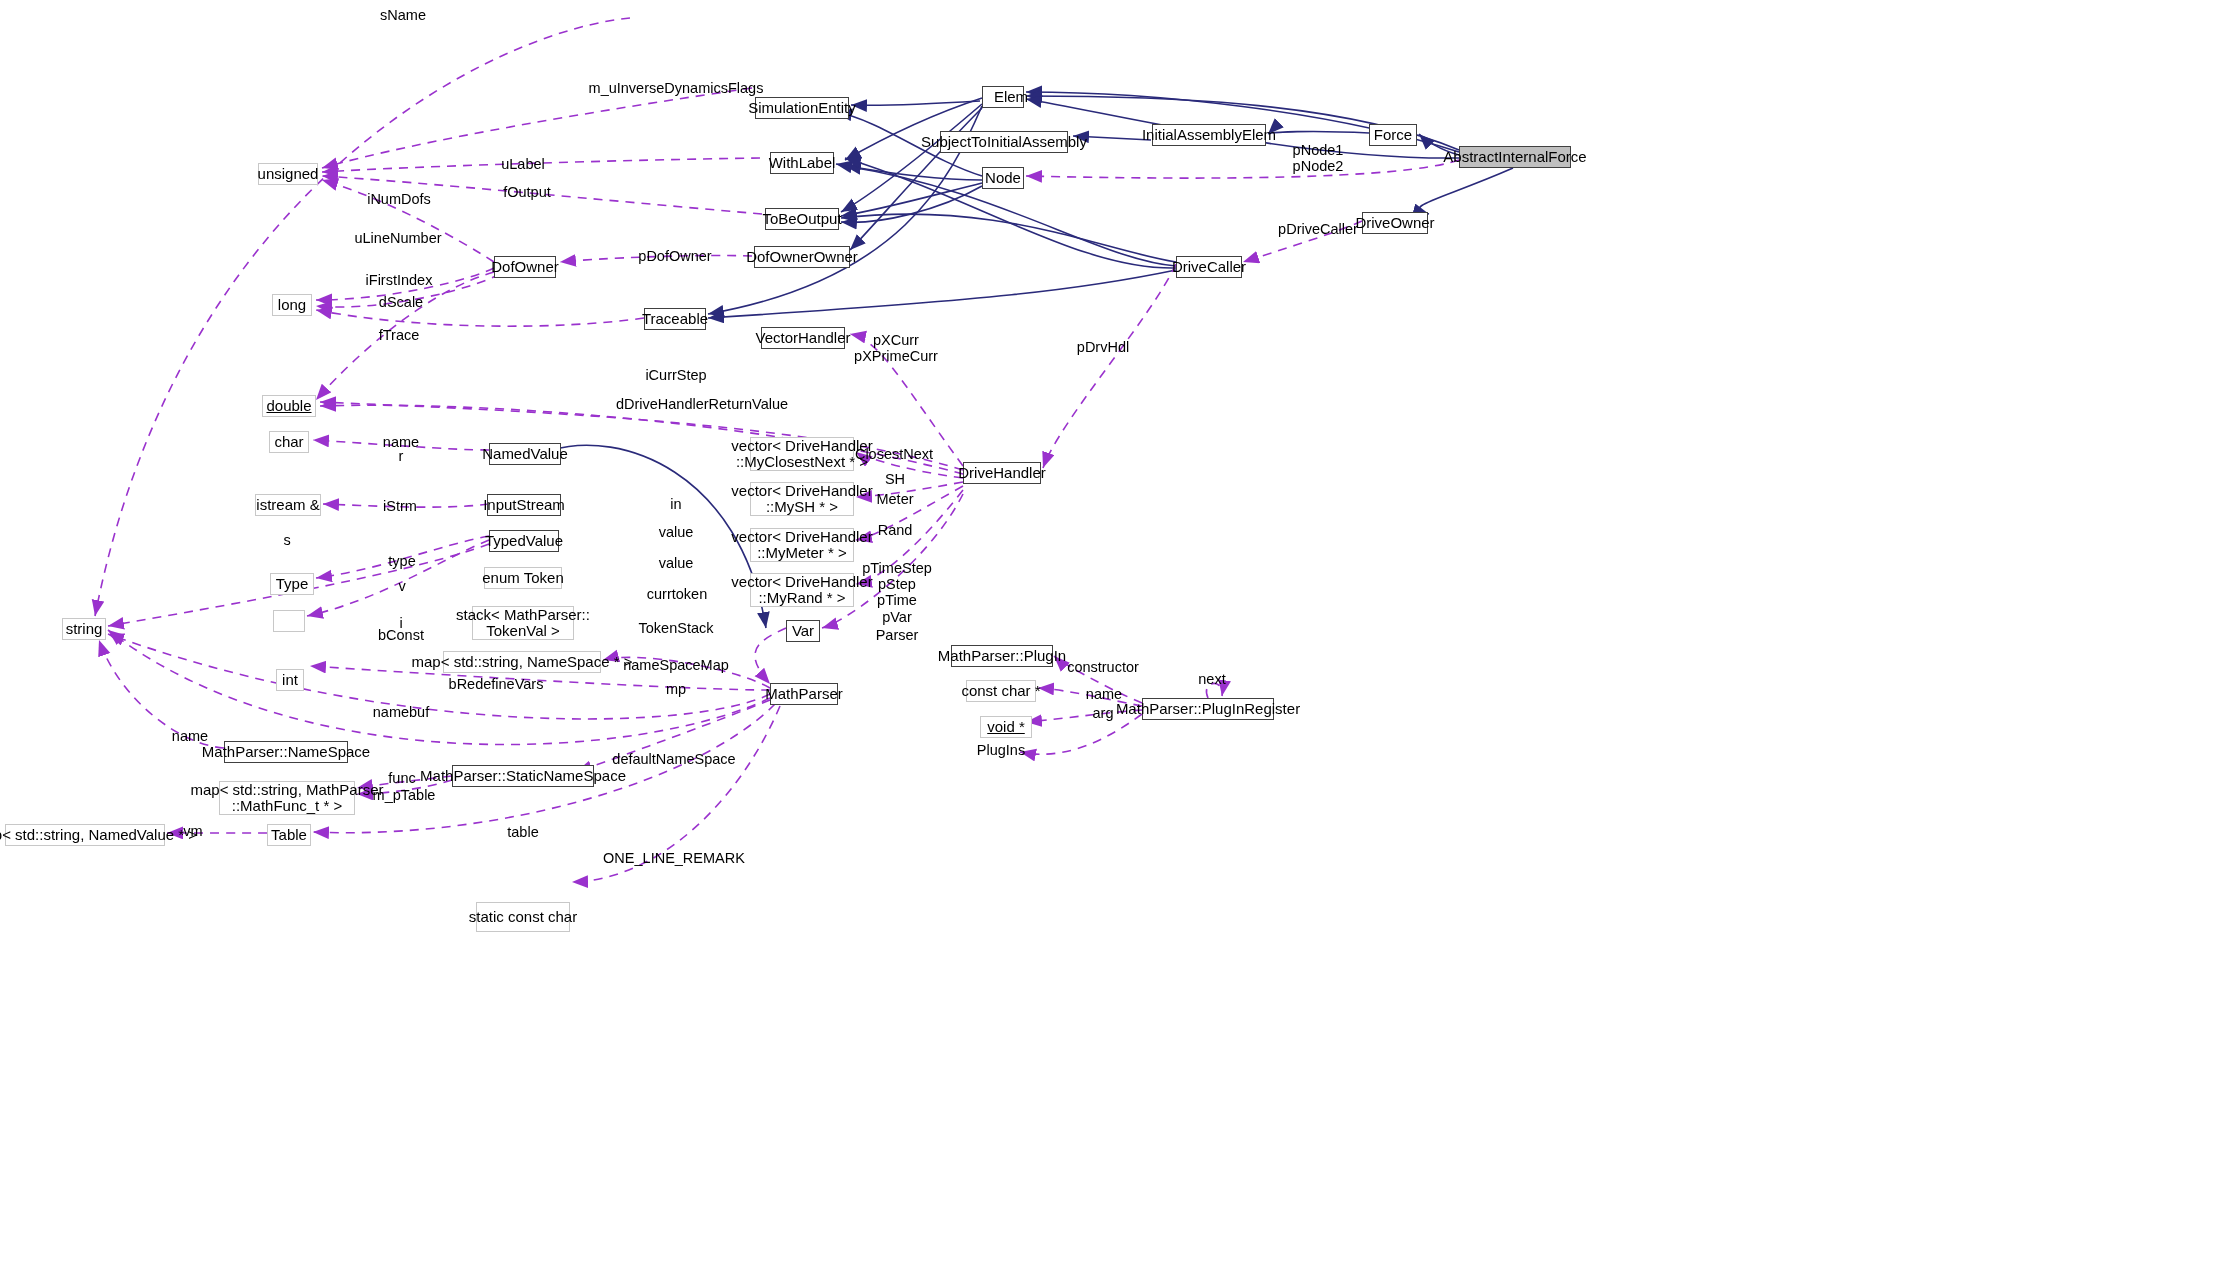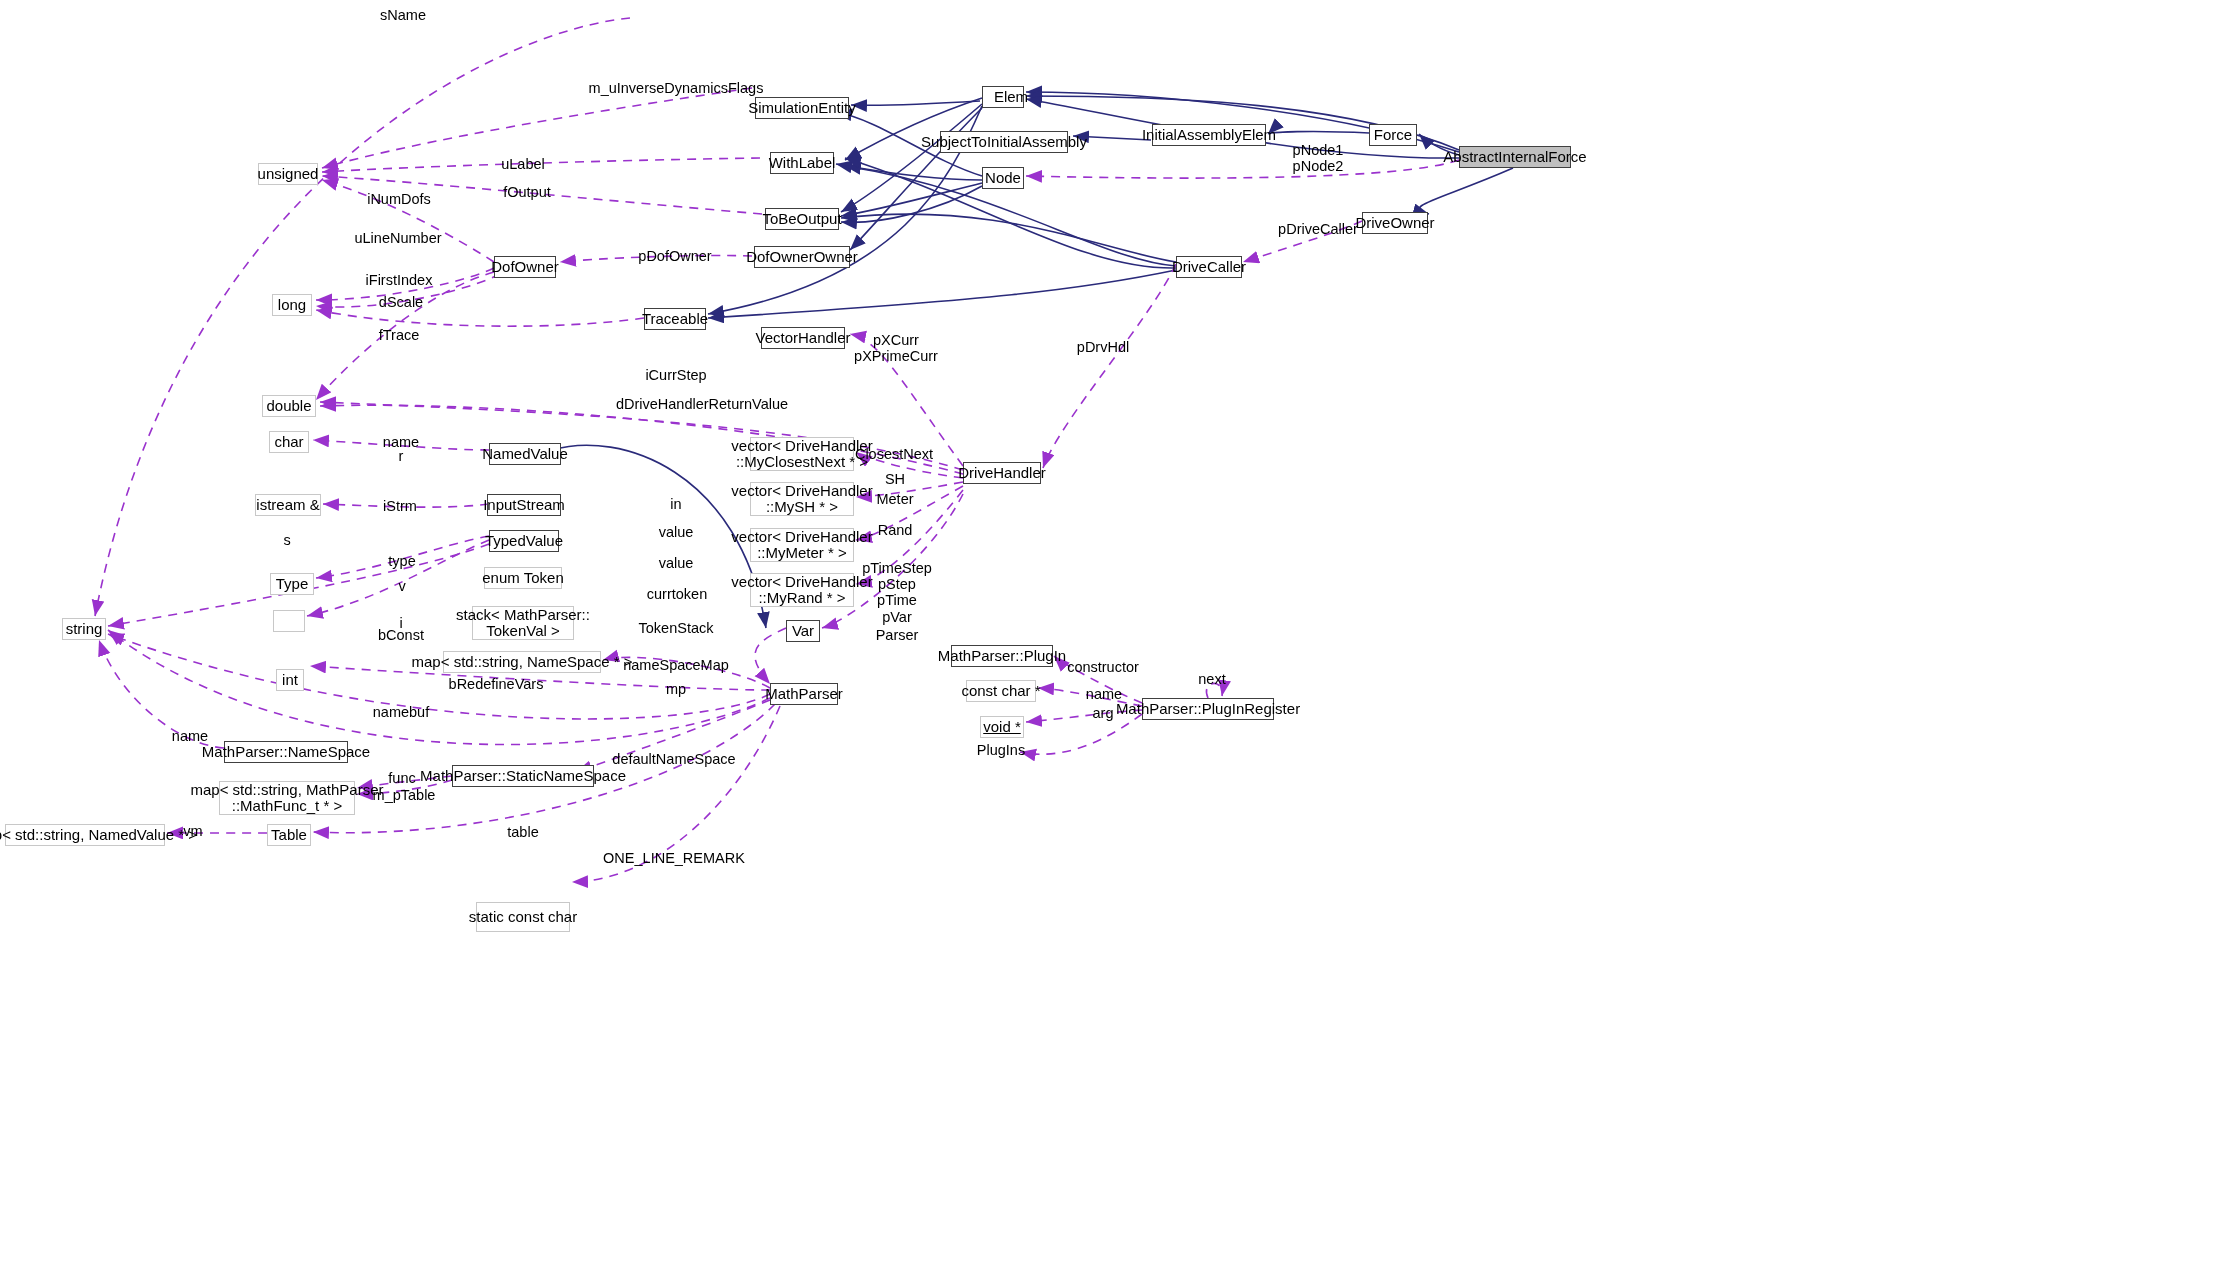--- a/index.html
+++ b/index.html
@@ -97,21 +97,21 @@
       <path d="M1142,710 C1110,712 1070,718 1026,722"></path>
       <path d="M1142,703 C1110,690 1060,662 1054,656"></path>
       <path d="M1208,698 C1200,680 1225,678 1222,696"></path>
       <path d="M1142,714 C1080,760 1040,756 1020,752"></path>
     </g>
   </svg>
 
   <div id="nodes-host">
       <div class="node light" style="left: 258px; top: 163px; width: 60px; height: 22px;">unsigned</div>
       <div class="node light" style="left: 272px; top: 294px; width: 40px; height: 22px;">long</div>
-      <div class="node light" style="left: 262px; top: 395px; width: 54px; height: 22px;">double</div>
+      <div class="node light" style="left: 262px; top: 395px; width: 54px; height: 22px; text-decoration: underline;">double</div>
       <div class="node light" style="left: 269px; top: 431px; width: 40px; height: 22px;">char</div>
       <div class="node light" style="left: 255px; top: 494px; width: 66px; height: 22px;">istream &amp;</div>
       <div class="node light" style="left: 270px; top: 573px; width: 44px; height: 22px;">Type</div>
       <div class="node light" style="left: 273px; top: 610px; width: 32px; height: 22px;"></div>
       <div class="node light" style="left: 276px; top: 661px; width: 28px; height: 22px; margin-top: 8px;">int</div>
       <div class="node light" style="left: 62px; top: 618px; width: 44px; height: 22px;">string</div>
       <div class="node light" style="left: 267px; top: 824px; width: 44px; height: 22px;">Table</div>
       <div class="node light" style="left: 5px; top: 824px; width: 160px; height: 22px;">map&lt; std::string, NamedValue * &gt;</div>
       <div class="node solid" style="left: 494px; top: 256px; width: 62px; height: 22px;">DofOwner</div>
       <div class="node solid" style="left: 489px; top: 443px; width: 72px; height: 22px;">NamedValue</div>
@@ -146,21 +146,21 @@
       <div class="node solid" style="left: 940px; top: 131px; width: 128px; height: 22px;">SubjectToInitialAssembly</div>
       <div class="node solid" style="left: 982px; top: 167px; width: 42px; height: 22px;">Node</div>
       <div class="node solid" style="left: 1176px; top: 256px; width: 66px; height: 22px;">DriveCaller</div>
       <div class="node solid" style="left: 963px; top: 462px; width: 78px; height: 22px;">DriveHandler</div>
       <div class="node solid" style="left: 1152px; top: 124px; width: 114px; height: 22px;">InitialAssemblyElem</div>
       <div class="node solid" style="left: 1369px; top: 124px; width: 48px; height: 22px;">Force</div>
       <div class="node solid" style="left: 1362px; top: 212px; width: 66px; height: 22px;">DriveOwner</div>
       <div class="node hilite" style="left: 1459px; top: 146px; width: 112px; height: 22px;">AbstractInternalForce</div>
       <div class="node solid" style="left: 951px; top: 645px; width: 102px; height: 22px;">MathParser::PlugIn</div>
       <div class="node light" style="left: 966px; top: 680px; width: 70px; height: 22px;">const char *</div>
-      <div class="node light" style="left: 980px; top: 716px; width: 44px; height: 22px; text-decoration: underline;">void *</div>
+      <div class="node light" style="left: 980px; top: 716px; width: 52px; height: 22px; text-decoration: underline;">void *</div>
       <div class="node solid" style="left: 1142px; top: 698px; width: 132px; height: 22px;">MathParser::PlugInRegister</div>
     </div>
   <div id="labels-host">
       <div class="elabel" style="left: 403px; top: 7px;">sName</div>
       <div class="elabel" style="left: 676px; top: 80px;">m_uInverseDynamicsFlags</div>
       <div class="elabel" style="left: 523px; top: 156px;">uLabel</div>
       <div class="elabel" style="left: 527px; top: 184px;">fOutput</div>
       <div class="elabel" style="left: 399px; top: 191px;">iNumDofs</div>
       <div class="elabel" style="left: 398px; top: 230px;">uLineNumber</div>
       <div class="elabel" style="left: 399px; top: 272px;">iFirstIndex</div>

